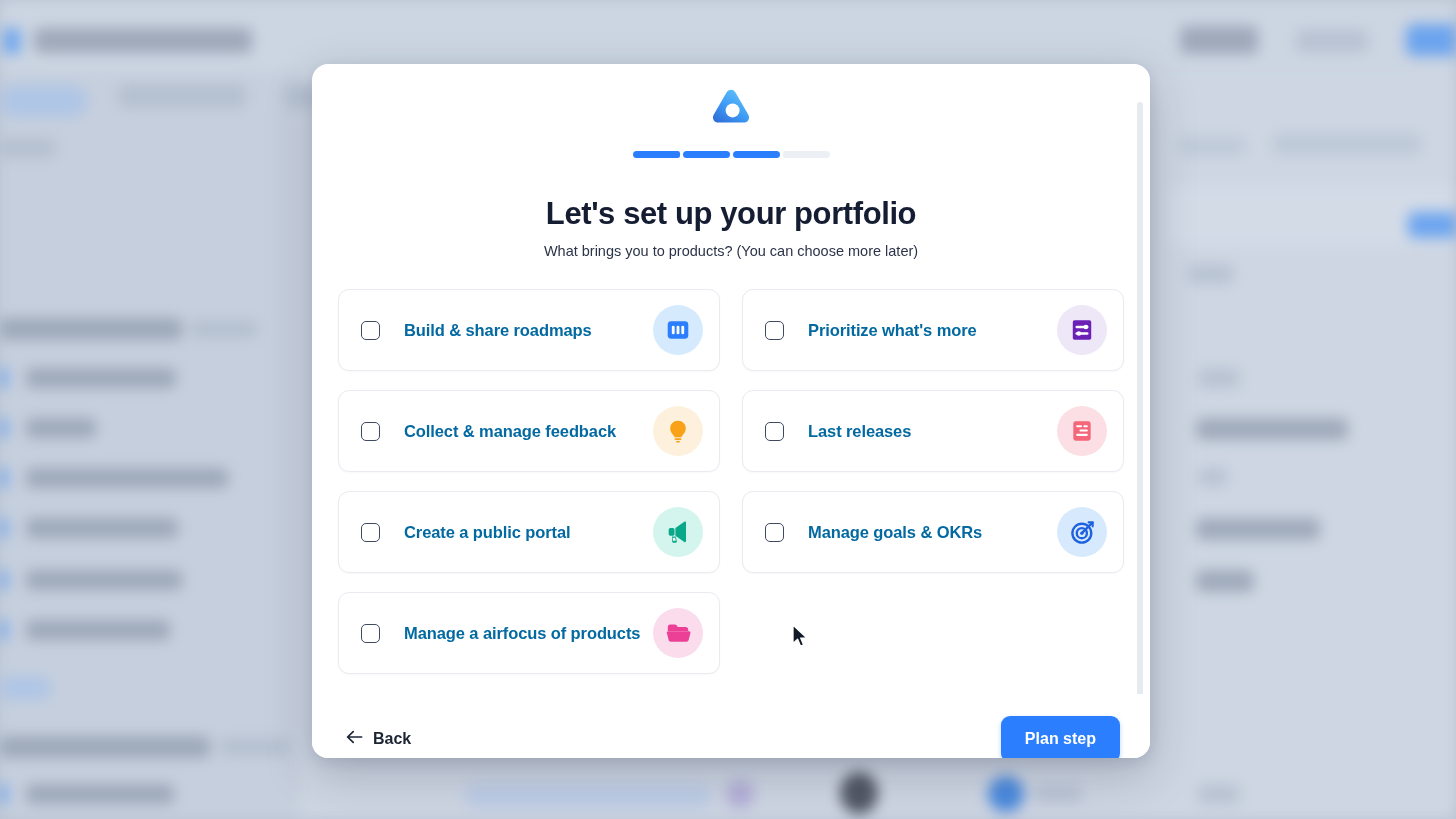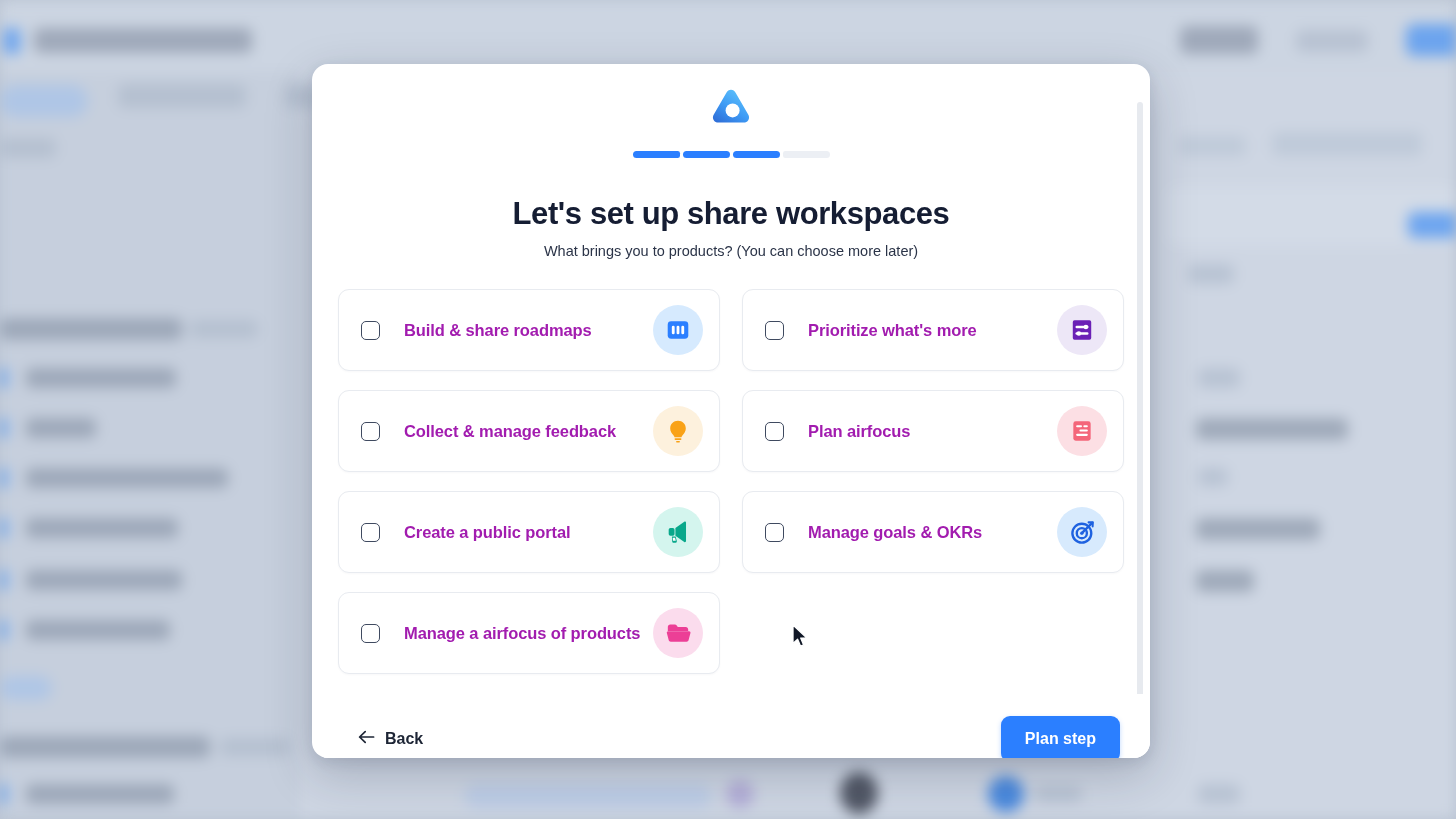--- a/index.html
+++ b/index.html
@@ -121,37 +121,37 @@
   .cb {
     width: 19px; height: 19px; min-width: 19px;
     border: 1.6px solid #3f4a60;
     border-radius: 5px;
     background: #fff;
   }
   .opt-label {
     margin-left: 24px;
     font-size: 16.5px;
     font-weight: 700;
-    color: #a21caf;
+    color: #0369a1;
     line-height: 1.38;
     flex: 1;
     letter-spacing: -.1px;
   }
   .opt-icon {
     width: 50px; height: 50px; min-width: 50px;
     border-radius: 50%;
     display: flex; align-items: center; justify-content: center;
     margin-left: 8px;
   }
   .opt-icon svg { display: block; }
 
   
   .footer {
     position: absolute;
-    left: 12px; right: 0; bottom: 0;
+    left: 0; right: 0; bottom: 0;
     height: 88px;
     background: #fff;
     display: flex;
     align-items: center;
     justify-content: space-between;
     padding: 0 30px;
     border-top: 1px solid transparent;
   }
   .back-btn {
     display: flex; align-items: center; gap: 10px;
@@ -274,21 +274,21 @@
       </span>
     </div>
 
     <div class="progress">
       <div class="seg done"></div>
       <div class="seg done"></div>
       <div class="seg done"></div>
       <div class="seg"></div>
     </div>
 
-    <h1 class="title">Let's set up share workspaces</h1>
+    <h1 class="title">Let's set up your portfolio</h1>
     <p class="subtitle">What brings you to products? (You can choose more later)</p>
 
     <div class="options">
 
       <div class="opt">
         <span class="cb"></span>
         <span class="opt-label">Build &amp; share roadmaps</span>
         <span class="opt-icon" style="background:#d6eafe">
           <svg width="26" height="26" viewBox="0 0 24 24">
             <rect x="2.5" y="4" width="19" height="16" rx="3.2" fill="#2b7fff"></rect>
@@ -320,21 +320,21 @@
           <svg width="26" height="26" viewBox="0 0 24 24">
             <path d="M12 2.6c-4.1 0-7.2 3.1-7.2 7 0 2.7 1.5 4.6 2.8 6 .7.8 1.1 1.3 1.2 2.1h6.4c.1-.8.5-1.3 1.2-2.1 1.3-1.4 2.8-3.3 2.8-6 0-3.9-3.1-7-7.2-7z" fill="#f9a217"></path>
             <rect x="8.8" y="18.6" width="6.4" height="1.7" rx=".85" fill="#f9a217"></rect>
             <rect x="10.2" y="21.2" width="3.6" height="1.5" rx=".75" fill="#f9a217"></rect>
           </svg>
         </span>
       </div>
 
       <div class="opt">
         <span class="cb"></span>
-        <span class="opt-label">Plan airfocus</span>
+        <span class="opt-label">Last releases</span>
         <span class="opt-icon" style="background:#fcdfe4">
           <svg width="26" height="26" viewBox="0 0 24 24">
             <rect x="4" y="3" width="16" height="18" rx="2.2" fill="#f4667a"></rect>
             <rect x="6.6" y="6.6" width="5.4" height="1.9" rx=".95" fill="#ffffff"></rect>
             <rect x="13.2" y="6.6" width="4.2" height="1.9" rx=".95" fill="#ffffff"></rect>
             <rect x="9.6" y="10.6" width="7.8" height="1.9" rx=".95" fill="#ffffff"></rect>
             <rect x="6.6" y="14.6" width="10.8" height="1.9" rx=".95" fill="#ffffff"></rect>
           </svg>
         </span>
       </div>

